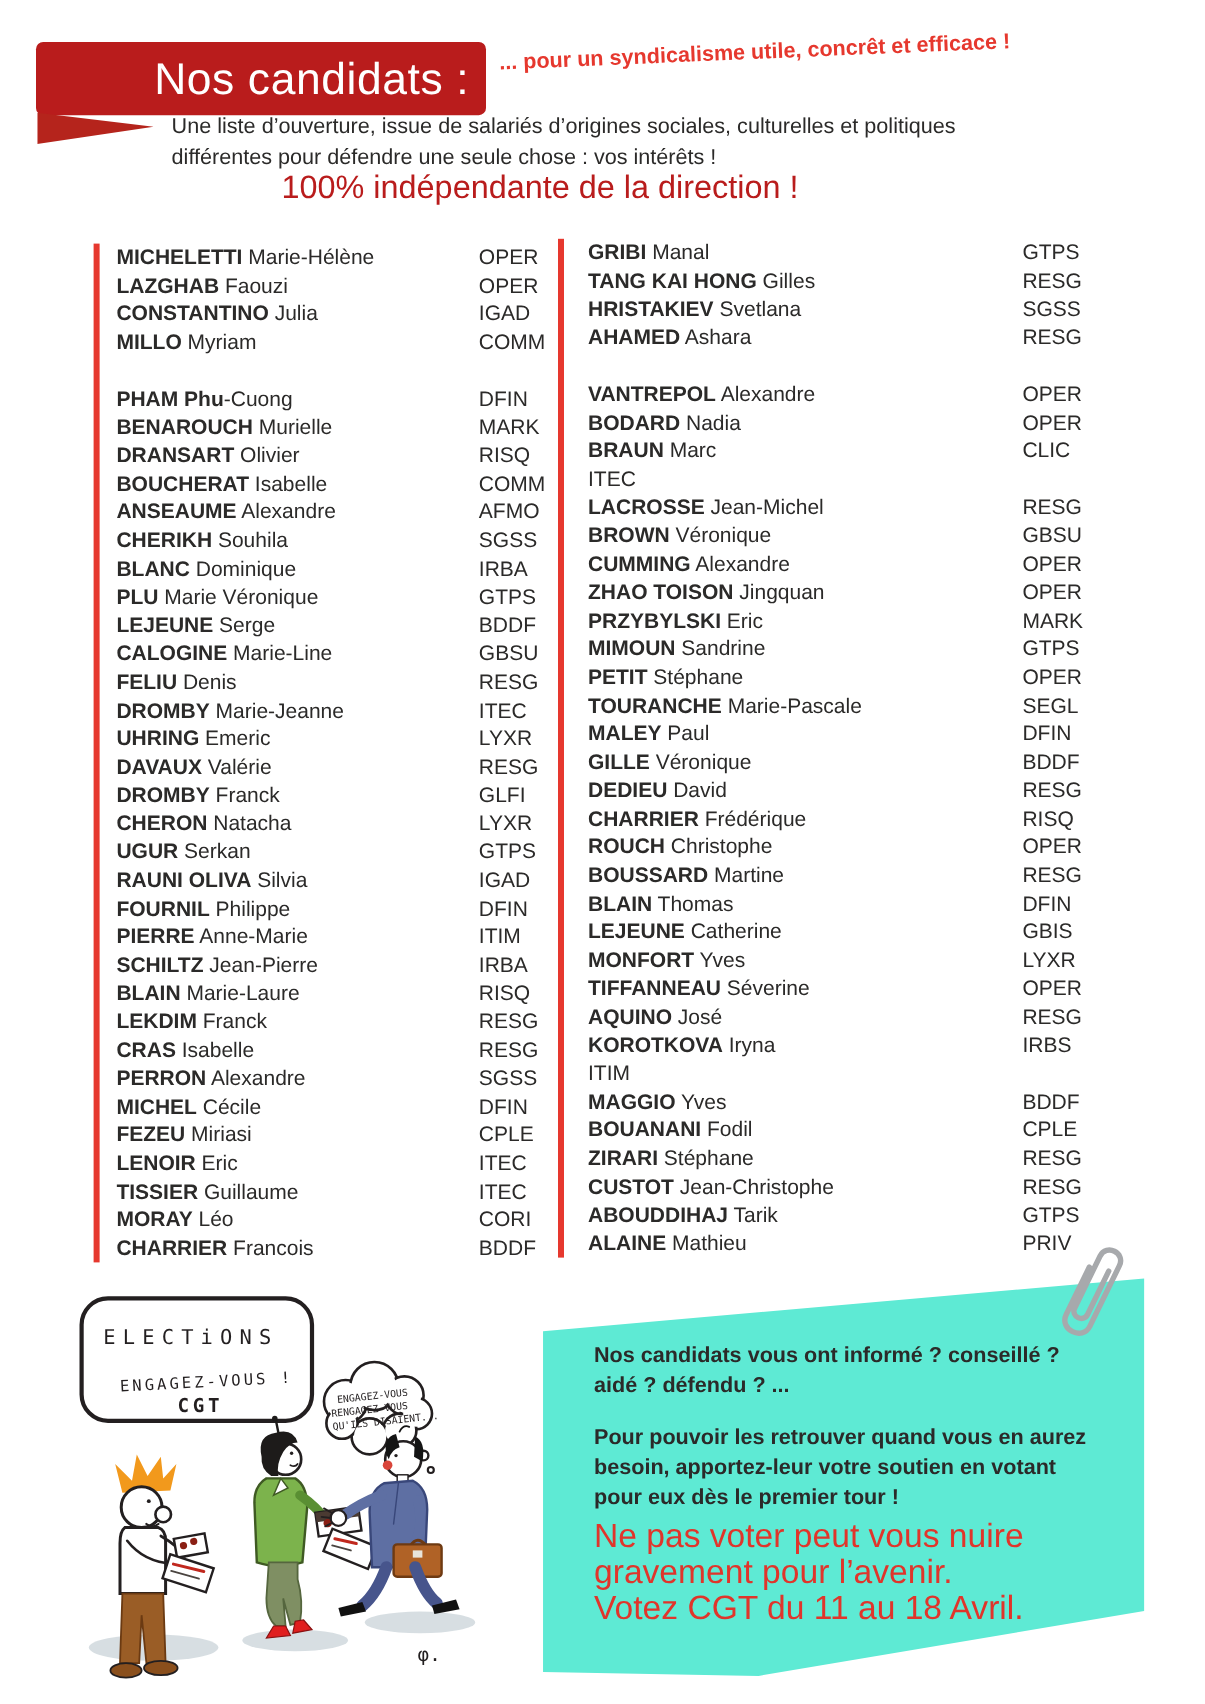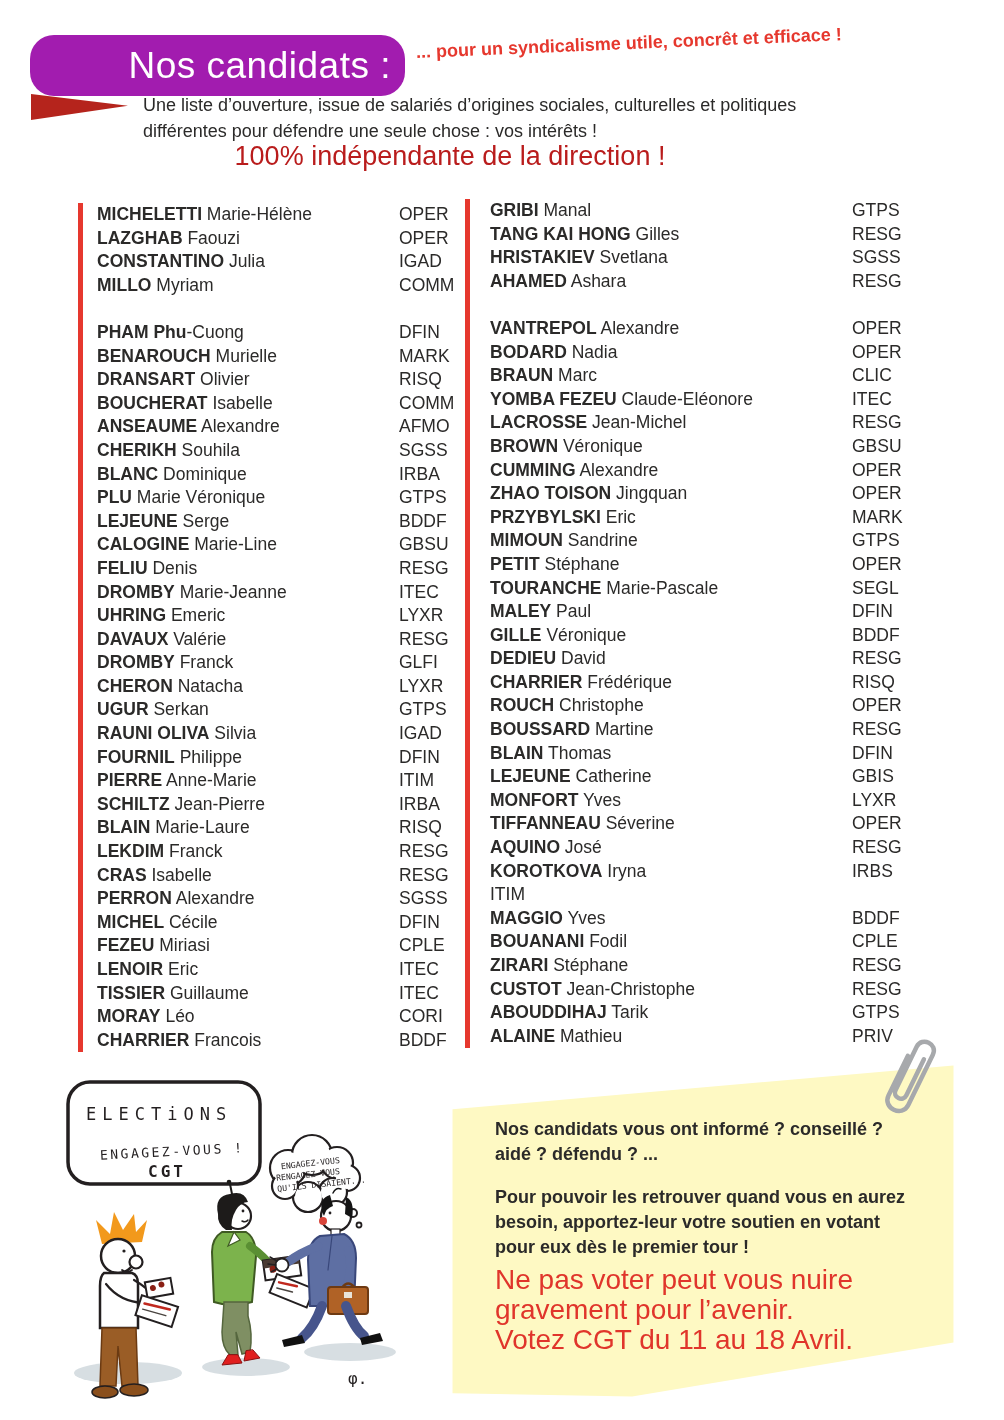--- a/index.html
+++ b/index.html
@@ -3,21 +3,21 @@
 <meta charset="utf-8">
 <style>
   html,body{margin:0;padding:0;}
   body{
     width:1004px;height:1420px;position:relative;background:#ffffff;
     font-family:"Liberation Sans",sans-serif;color:#2b2a29;overflow:hidden;
   }
   
   .banner{
     position:absolute;left:30px;top:35px;width:375px;height:61px;
-    background:#a21caf;border-radius:24px;
+    background:#b91c1c;border-radius:6px;
   }
   .banner-title{
     position:absolute;right:14px;top:0;line-height:61px;
     font-size:37px;color:#ffffff;letter-spacing:0.5px;white-space:nowrap;
   }
   .banner-fold{
     position:absolute;left:31px;top:94px;width:97px;height:26px;
     background:#b5241c;clip-path:polygon(0 0,100% 45%,0 100%);
   }
   .tagline{
@@ -39,21 +39,21 @@
   .col-right{left:433px;top:199px;width:420px;padding-left:20px;}
   .row{display:flex;height:23.6px;line-height:23.6px;font-size:17.5px;white-space:nowrap;}
   .row .nm{flex:1;overflow:hidden;}
   .row b{font-weight:bold;}
   .col-left .code{width:55px;}
   .col-right .code{width:58px;}
   .gap{height:23.6px;}
   
   .note{
     position:absolute;left:450px;top:1062px;width:506px;height:338px;
-    background:#fef9c3;
+    background:#5eead4;
     clip-path:polygon(0.5% 14%,99.5% 1%,99.5% 83%,36% 99%,0.5% 98%);
   }
   .note-q{position:absolute;left:45px;top:55px;font-size:18px;font-weight:bold;line-height:25px;}
   .note-p{position:absolute;left:45px;top:123px;font-size:18px;font-weight:bold;line-height:25px;}
   .note-red{position:absolute;left:45px;top:203px;font-size:28px;line-height:30px;color:#e0352b;}
   .paperclip{position:absolute;left:885px;top:1028px;transform:rotate(26deg);}
   
   .cartoon{position:absolute;left:50px;top:1070px;}
   .hand{font-family:"DejaVu Sans Mono",monospace;fill:#231f20;}
 </style>
@@ -238,21 +238,20 @@
     </div>
     <div class="row">
       <span class="nm"><b>BODARD</b> Nadia</span>
       <span class="code">OPER</span>
     </div>
     <div class="row">
       <span class="nm"><b>BRAUN</b> Marc</span>
       <span class="code">CLIC</span>
     </div>
     <div class="row">
-      <span class="nm"><b>YOMBA FEZEU</b> Claude-Eléonore</span>
       <span class="code">ITEC</span>
     </div>
     <div class="row">
       <span class="nm"><b>LACROSSE</b> Jean-Michel</span>
       <span class="code">RESG</span>
     </div>
     <div class="row">
       <span class="nm"><b>BROWN</b> Véronique</span>
       <span class="code">GBSU</span>
     </div>

